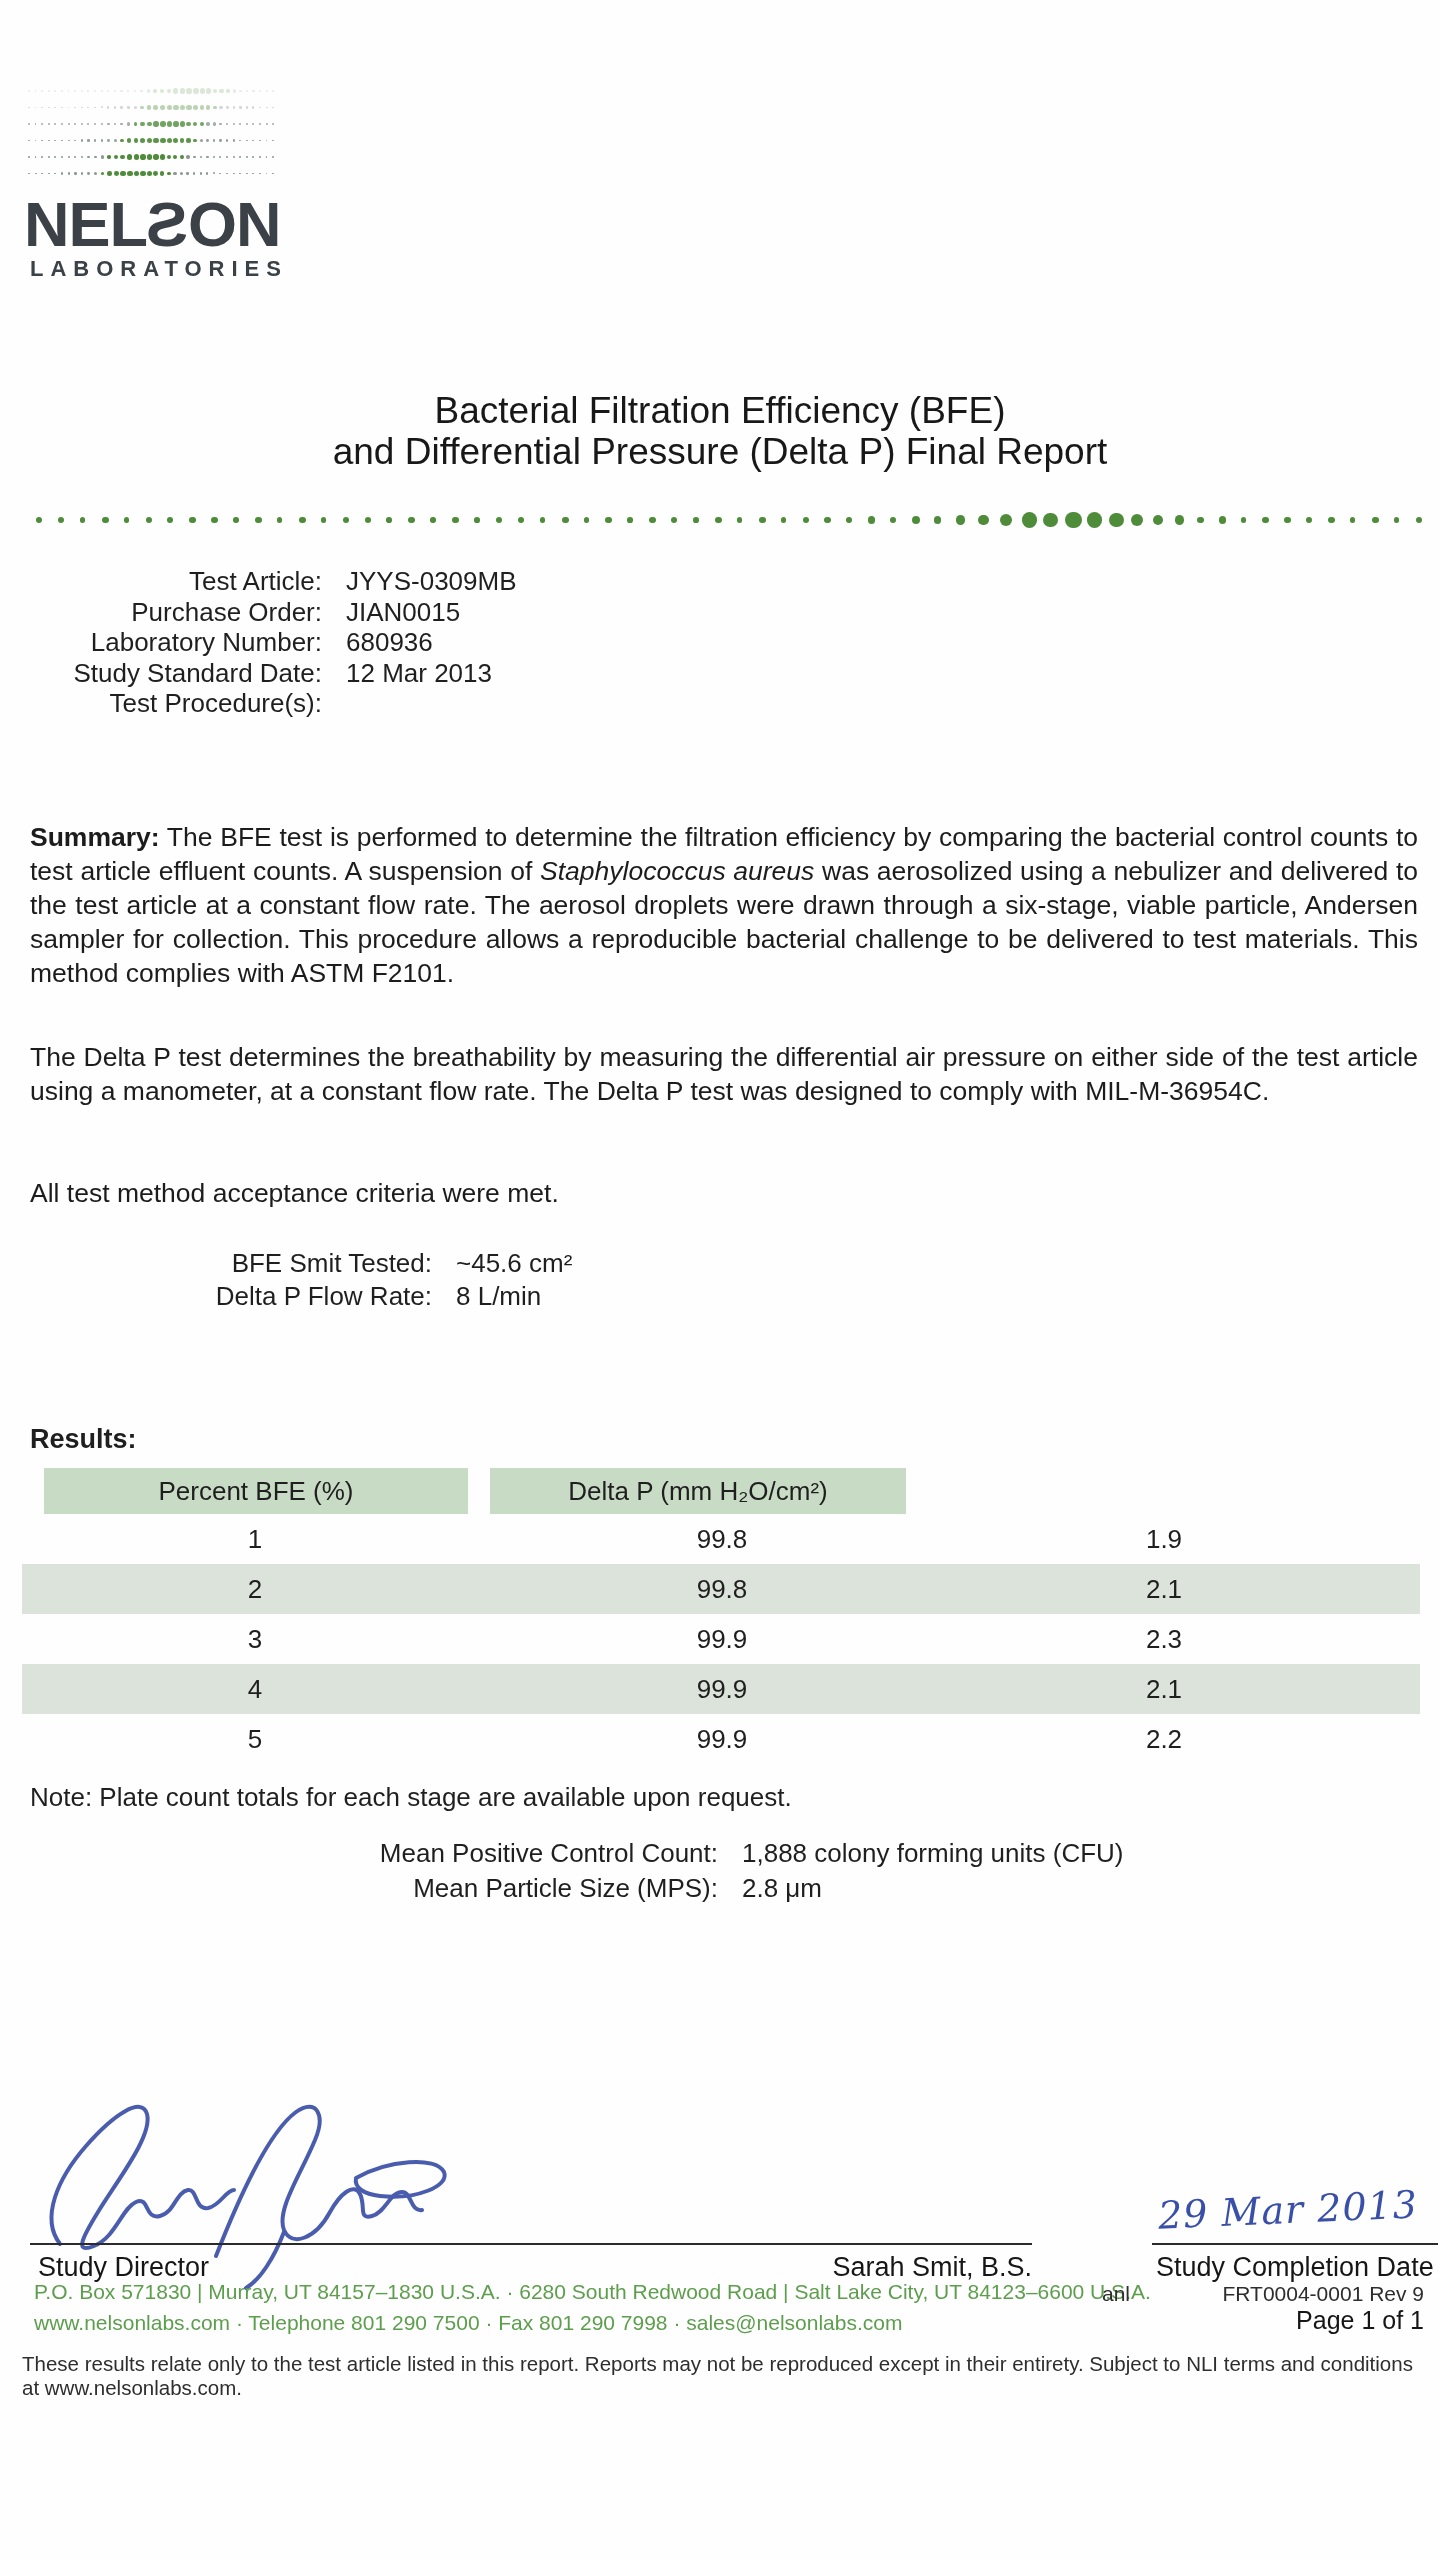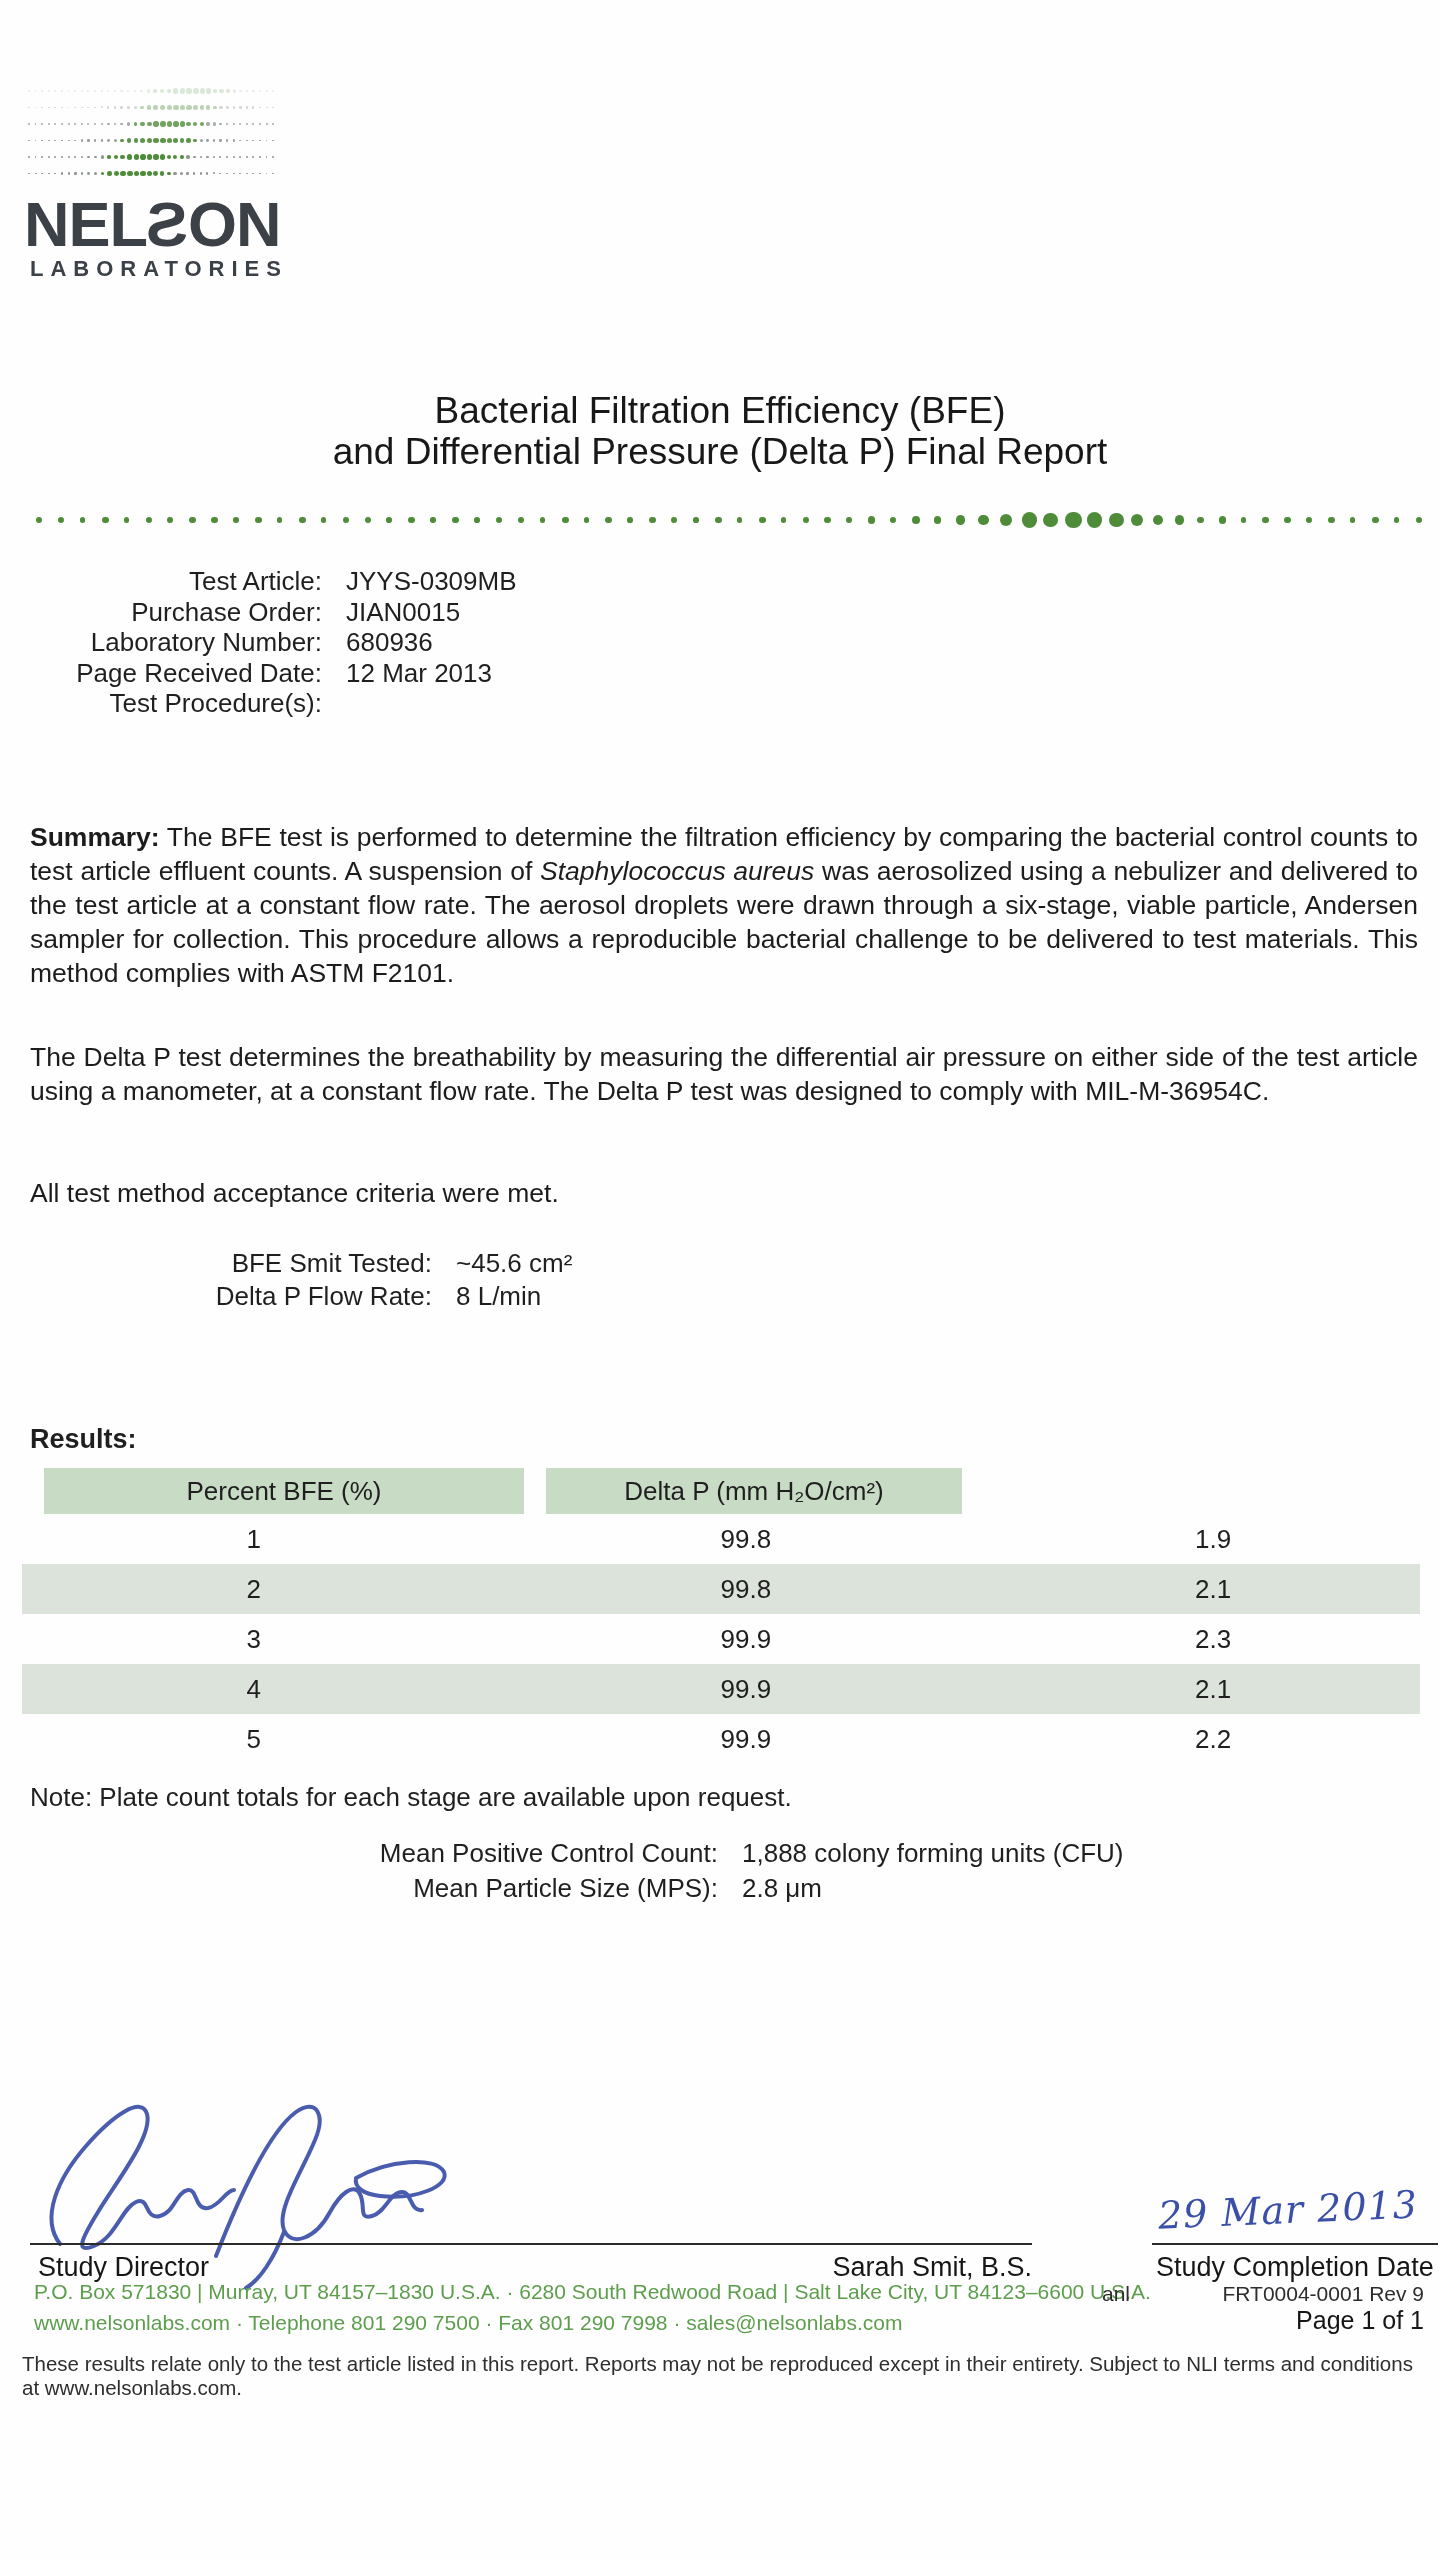--- a/index.html
+++ b/index.html
@@ -41,21 +41,21 @@
   .control-block .kv-row { height:35px; }
   .control-block .kv-label { width:688px; }
 
   .para { position:absolute; left:30px; width:1388px; font-size:26.5px; line-height:34px;
           text-align:justify; color:#1c1c1c; }
 
   
   .results-heading { position:absolute; left:30px; top:1424px; font-size:27px; font-weight:700; }
   .rtable { position:absolute; left:22px; top:1468px; width:1398px; font-size:26px; }
   .rgrid { display:flex; }
-  .rgrid .c1 { width:466px; } .rgrid .g { width:22px; } .rgrid .c2 { width:480px; }
+  .rgrid .c1 { width:466px; } .rgrid .g { width:22px; } .rgrid .c2 { width:424px; }
   .rgrid .c3 { width:416px; }
   .rhead { height:46px; }
   .rhead .cell { display:flex; align-items:center; justify-content:center; height:46px; }
   .rrow { height:50px; }
   .rrow .cell { display:flex; align-items:center; justify-content:center; height:50px; }
 
   .note-line { position:absolute; left:30px; top:1782px; font-size:26px; }
 
   
   .sig-line { position:absolute; height:2px; background:#2b2b2b; }
@@ -389,21 +389,21 @@
     </div>
     <div class="kv-row">
       <div class="kv-label">Purchase Order:</div>
       <div class="kv-value">JIAN0015</div>
     </div>
     <div class="kv-row">
       <div class="kv-label">Laboratory Number:</div>
       <div class="kv-value">680936</div>
     </div>
     <div class="kv-row">
-      <div class="kv-label">Page Received Date:</div>
+      <div class="kv-label">Study Standard Date:</div>
       <div class="kv-value">12 Mar 2013</div>
     </div>
     <div class="kv-row">
       <div class="kv-label">Test Procedure(s):</div>
     </div>
   </div>
 
   <p class="para" style="top:820px;"><b>Summary:</b><span>  The BFE test is performed to determine the filtration efficiency by comparing the bacterial control counts to test article effluent counts.  A suspension of </span><i>Staphylococcus aureus</i><span> was aerosolized using a nebulizer and delivered to the test article at a constant flow rate.  The aerosol droplets were drawn through a six-stage, viable particle, Andersen sampler for collection.  This procedure allows a reproducible bacterial challenge to be delivered to test materials.  This method complies with ASTM F2101.</span></p>
 
   <p class="para" style="top:1040px;">The Delta P test determines the breathability by measuring the differential air pressure on either side of the test article using a manometer, at a constant flow rate.  The Delta P test was designed to comply with MIL-M-36954C.</p>

